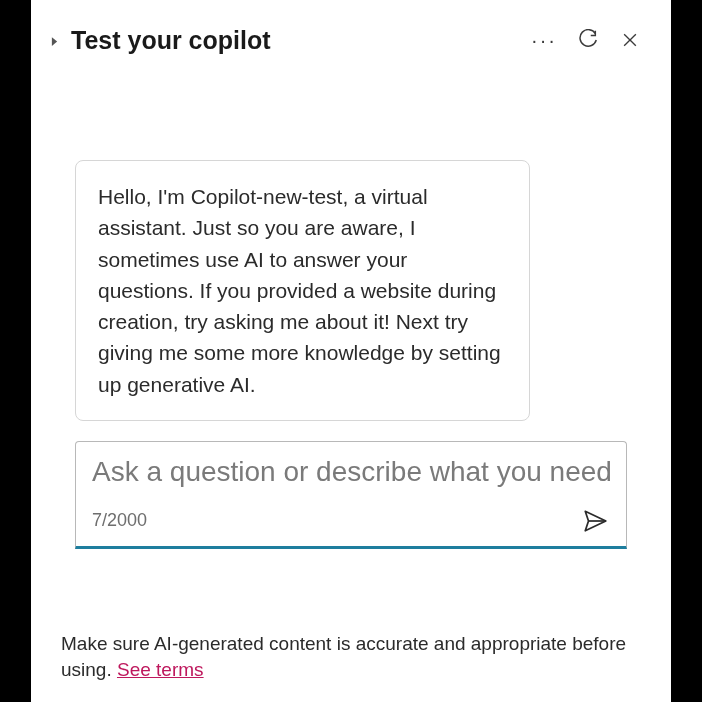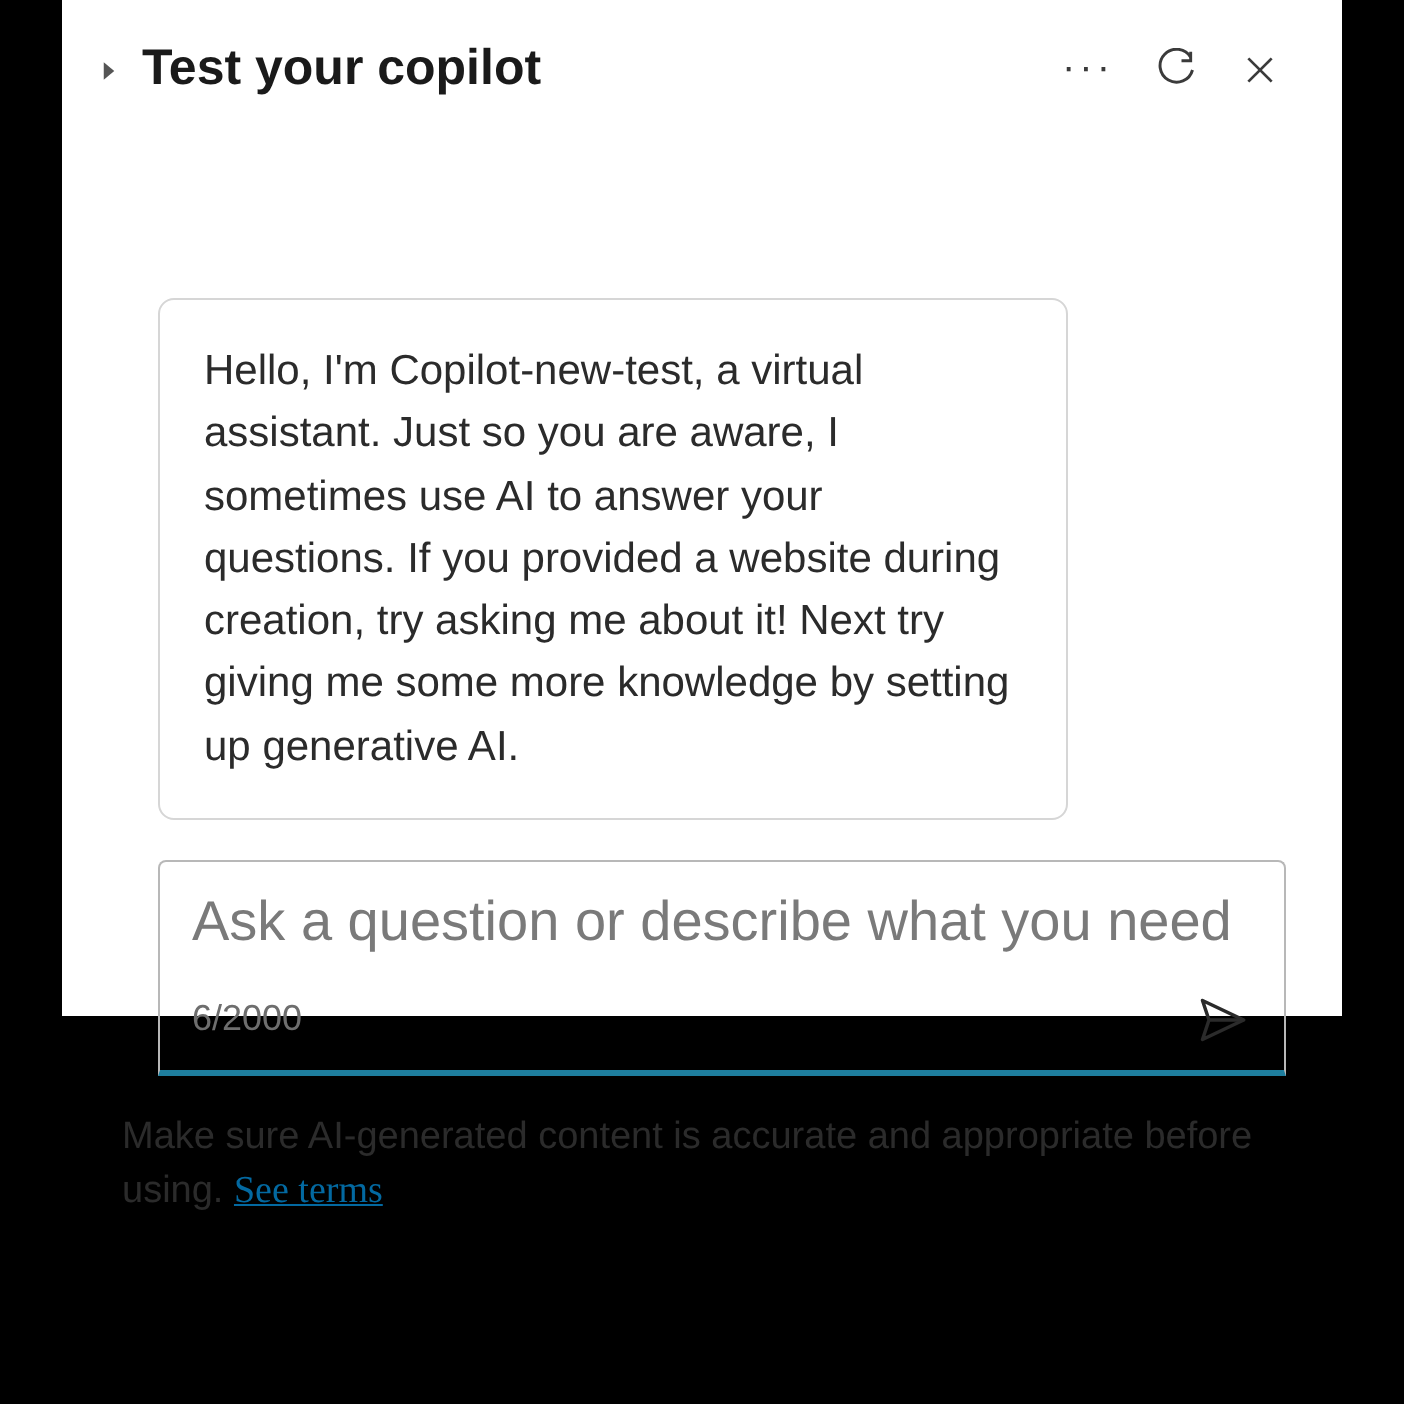--- a/index.html
+++ b/index.html
@@ -12,21 +12,21 @@
       background: #000;
       width: 702px;
       height: 702px;
       display: flex;
       justify-content: center;
       align-items: stretch;
     }
     .panel {
       background: #fff;
       width: 640px;
-      height: 508px;
+      height: 702px;
       display: flex;
       flex-direction: column;
       padding: 20px 0 18px 0;
     }
     .header {
       display: flex;
       align-items: center;
       padding: 0 30px 0 20px;
       height: 40px;
       margin-bottom: 100px;
@@ -54,24 +54,23 @@
       width: 22px;
       height: 22px;
       display: flex;
       align-items: center;
       justify-content: center;
       cursor: pointer;
       color: #3b3b3b;
     }
     .content {
       flex: 1;
-      padding: 0 28px;
+      padding: 0 44px;
       display: flex;
       flex-direction: column;
-      margin-left: 20px;
     }
     .bubble {
       border: 1px solid #d6d6d6;
       border-radius: 8px;
       padding: 20px 22px;
       max-width: 455px;
       color: #2b2b2b;
       font-size: 21px;
       line-height: 1.49;
       margin-bottom: 20px;
@@ -120,24 +119,23 @@
       justify-content: center;
       cursor: pointer;
     }
     .footer {
       padding: 18px 30px 0 30px;
       font-size: 19px;
       color: #2b2b2b;
       line-height: 1.4;
     }
     .link {
-      color: #0369a1;
+      color: #be185d;
       text-decoration: underline;
       cursor: pointer;
-      font-family: Liberation Serif, serif;
     }
     .dots {
       font-size: 20px;
       letter-spacing: 2px;
       color: #3b3b3b;
       cursor: pointer;
     }
   </style>
 </head>
 <body>
@@ -170,21 +168,21 @@
 
   <div class="content">
     <div class="bubble">
       <span>Hello, I'm Copilot-new-test, a virtual assistant. Just so you are aware, I sometimes use AI to answer your questions. If you provided a website during creation, try asking me about it! Next try giving me some more knowledge by setting up generative AI.</span>
     </div>
 
 
     <div class="input-wrap">
       <input class="chat-input" type="text" placeholder="Ask a question or describe what you need" style="">
       <div class="input-bottom">
-        <span class="counter">6/2000</span>
+        <span class="counter">7/2000</span>
         <span class="send-btn">
           <svg viewBox="0 0 24 24" width="26" height="26" fill="none" stroke="#2b2b2b" stroke-width="1.6" stroke-linejoin="round">
             <path d="M3 3 L22 12 L3 21 L6 12 Z"></path>
             <line x1="6" y1="12" x2="22" y2="12"></line>
           </svg>
         </span>
       </div>
     </div>
   </div>
 

